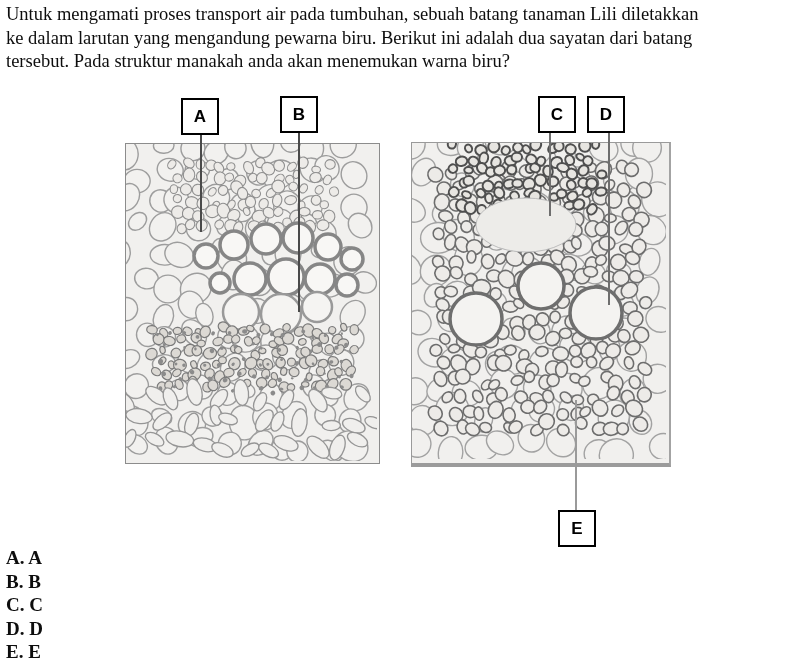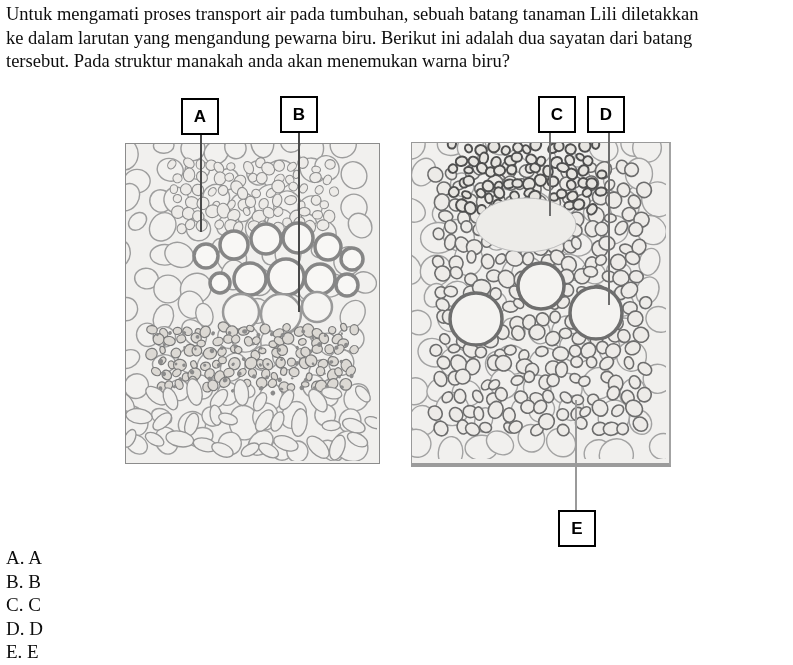--- a/index.html
+++ b/index.html
@@ -31,21 +31,21 @@
   .callout-d{left:587px;top:96px;}
   .callout-e{left:558px;top:510px;}
   .leader{position:absolute;width:1.5px;z-index:4;}
   .leader-a{left:200px;top:135px;height:97px;background:#4a4a4a;}
   .leader-b{left:298px;top:133px;height:179px;background:#4a4a4a;}
   .leader-c{left:549px;top:133px;height:83px;background:#6e6e6e;}
   .leader-d{left:608px;top:133px;height:172px;background:#6e6e6e;}
   .leader-e{left:575px;top:400px;height:110px;background:#9a9a9a;}
   .options{
     position:absolute;left:6px;top:546px;margin:0;padding:0;list-style:none;
-    font-size:19px;line-height:23.5px;color:#0d0d0d;
+    font-size:19px;line-height:23.5px;color:#0d0d0d;font-weight:bold;
   }
 </style>
 </head>
 <body>
 
 <div class="page">
 
   <div class="question">Untuk mengamati proses transport air pada tumbuhan, sebuah batang tanaman Lili diletakkan
 ke dalam larutan yang mengandung pewarna biru. Berikut ini adalah dua sayatan dari batang
 tersebut. Pada struktur manakah anda akan menemukan warna biru?</div>

